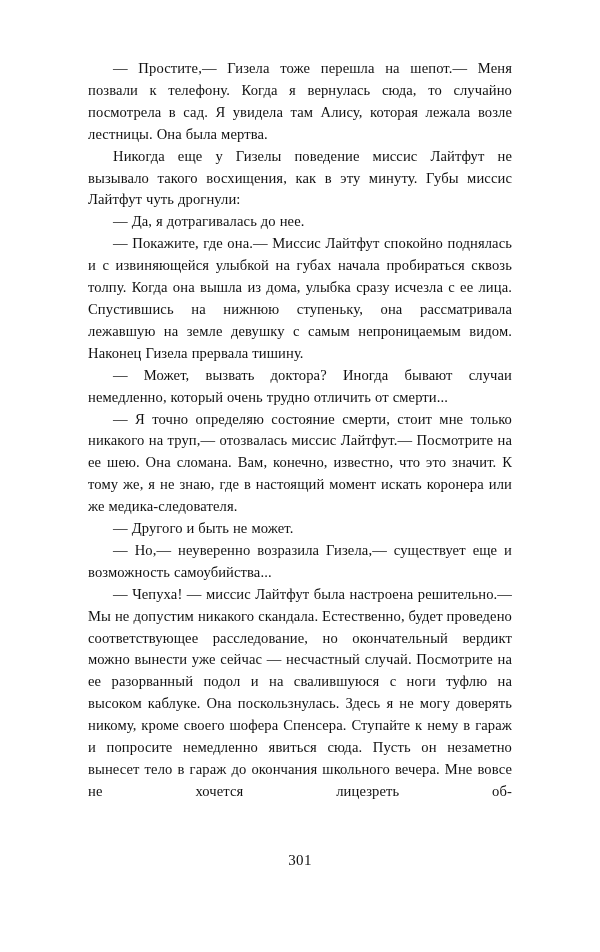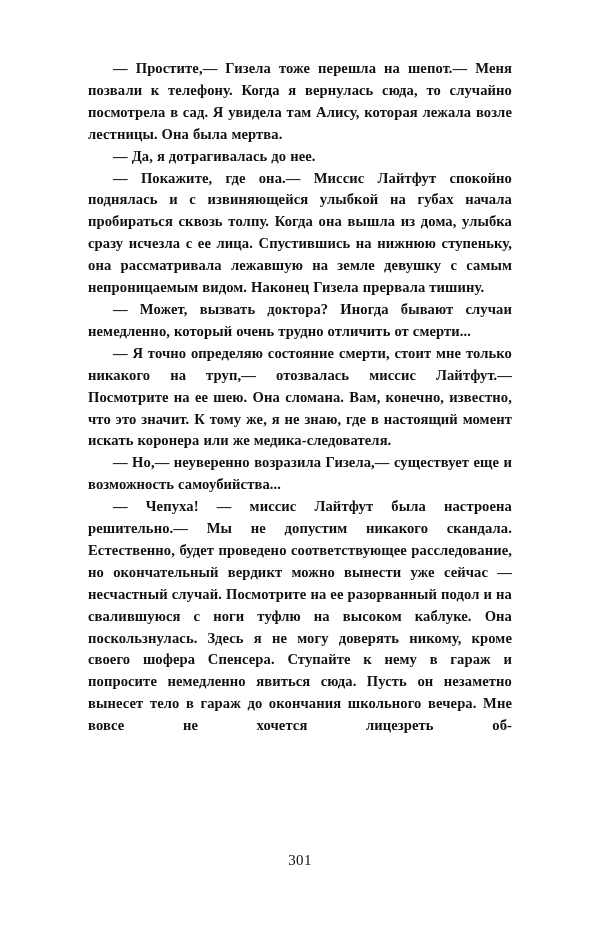--- a/index.html
+++ b/index.html
@@ -36,21 +36,20 @@
   .para {
     margin: 0;
     font-size: 14.6px;
     line-height: 21.9px;
     text-align: justify;
     text-justify: inter-word;
     letter-spacing: 0.1px;
     word-spacing: 0.2px;
     text-indent: 25px;
     hyphens: manual;
-    font-weight: bold;
     -webkit-hyphens: manual;
   }
 
   
   .para.full-just {
     text-align-last: justify;
   }
 
   #page-number {
     position: absolute;
@@ -66,32 +65,34 @@
 </style>
 </head>
 <body>
 
 <div id="page">
 
   <div id="text-block">
 
     <p class="para">— Простите,— Гизела тоже перешла на шепот.— Меня позвали к телефону. Когда я вернулась сюда, то случайно посмотрела в сад. Я увидела там Алису, которая лежала возле лестницы. Она была мертва.</p>
 
+    <p class="para">Никогда еще у Гизелы поведение миссис Лайтфут не вызывало такого восхищения, как в эту минуту. Губы миссис Лайтфут чуть дрогнули:</p>
 
 
     <p class="para">— Да, я дотрагивалась до нее.</p>
 
     <p class="para">— Покажите, где она.— Миссис Лайтфут спокойно поднялась и с извиняющейся улыбкой на губах начала пробираться сквозь толпу. Когда она вышла из дома, улыбка сразу исчезла с ее лица. Спустившись на нижнюю ступеньку, она рассматривала лежавшую на земле девушку с самым непроницаемым видом. Наконец Гизела прервала тишину.</p>
 
     <p class="para">— Может, вызвать доктора? Иногда бывают случаи немедленно, который очень трудно отличить от смерти...</p>
 
     <p class="para">— Я точно определяю состояние смерти, стоит мне только никакого на труп,— отозвалась миссис Лайтфут.— Посмотрите на ее шею. Она сломана. Вам, конечно, известно, что это значит. К тому же, я не знаю, где в настоящий момент искать коронера или же медика-следователя.</p>
 
 
 
+    <p class="para">— Другого и быть не может.</p>
 
     <p class="para">— Но,— неуверенно возразила Гизела,— существует еще и возможность самоубийства...</p>
 
     <p class="para full-just">— Чепуха! — миссис Лайтфут была настроена решительно.— Мы не допустим никакого скандала. Естественно, будет проведено соответствующее расследование, но окончательный вердикт можно вынести уже сейчас — несчастный случай. Посмотрите на ее разорванный подол и на свалившуюся с ноги туфлю на высоком каблуке. Она поскользнулась. Здесь я не могу доверять никому, кроме своего шофера Спенсера. Ступайте к нему в гараж и попросите немедленно явиться сюда. Пусть он незаметно вынесет тело в гараж до окончания школьного вечера. Мне вовсе не хочется лицезреть об-</p>
 
   </div>
 
   <div id="page-number">301</div>
 
 </div>

